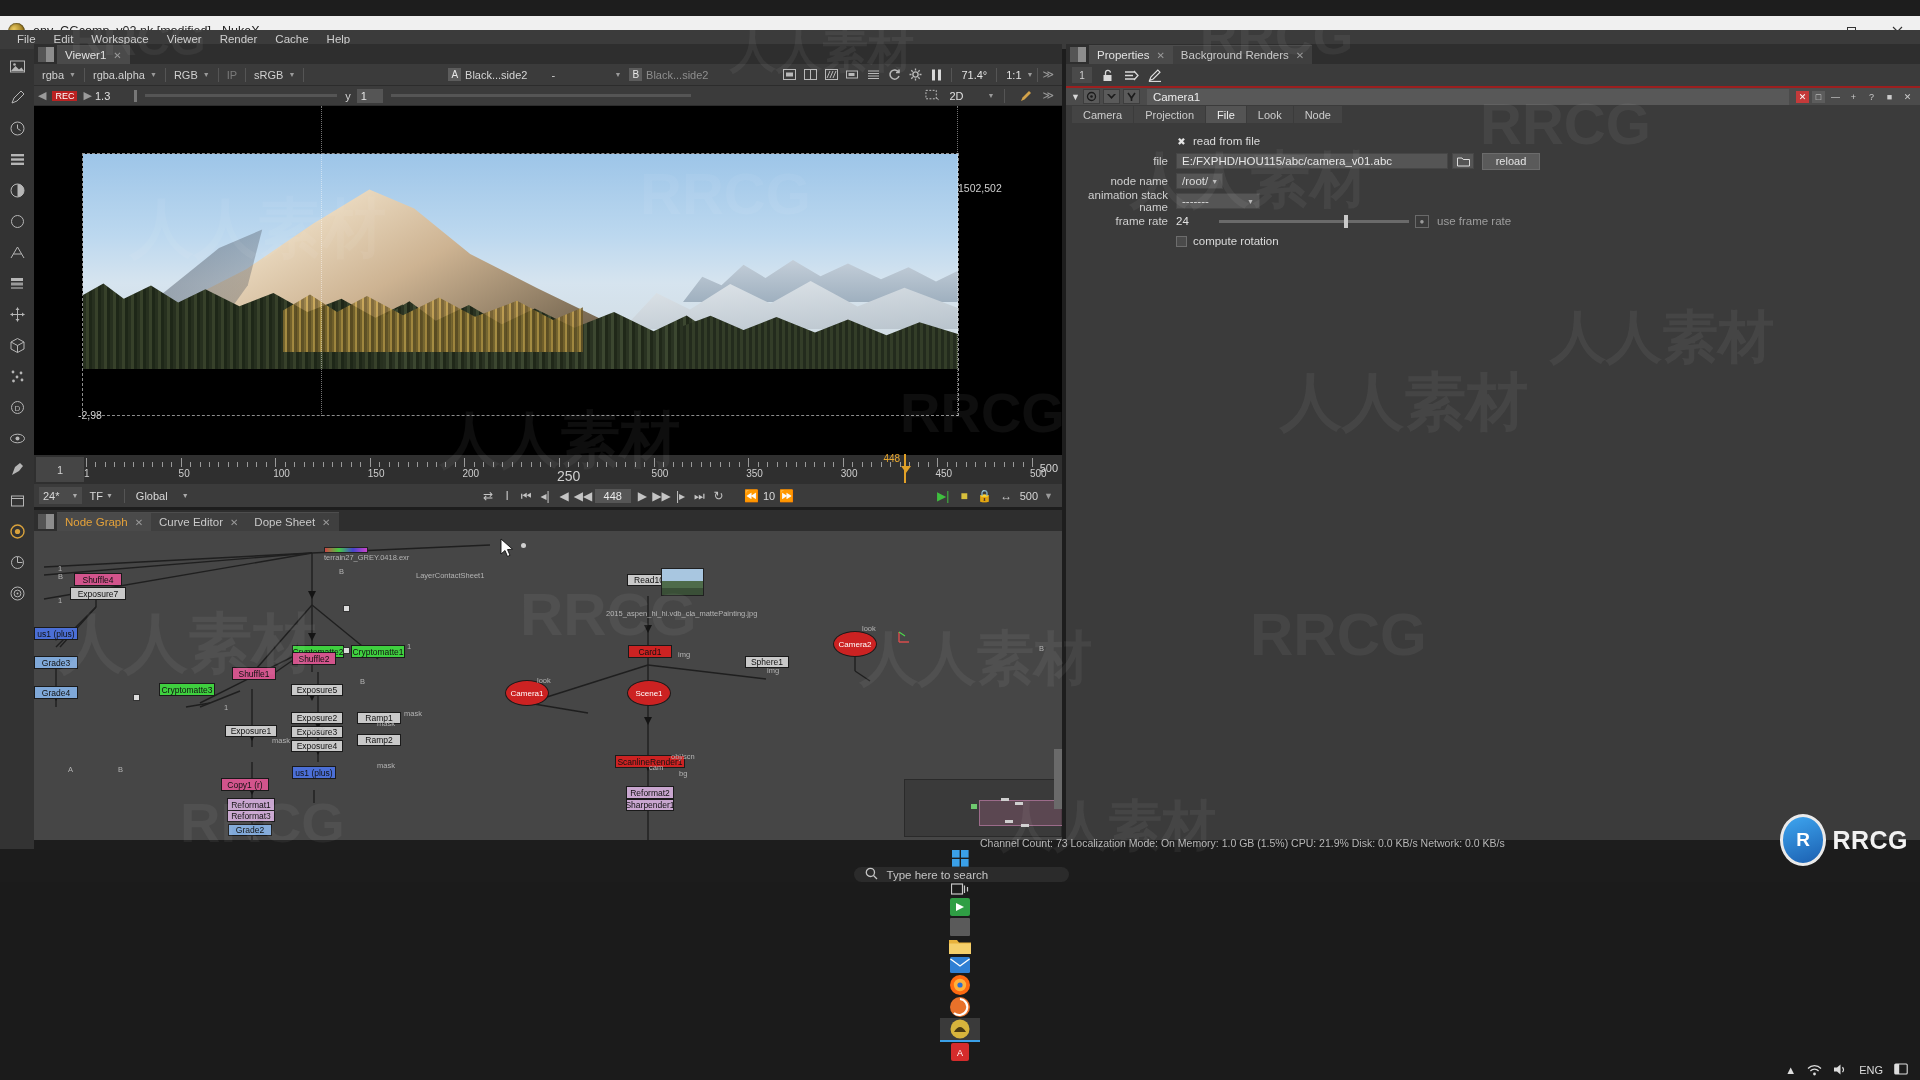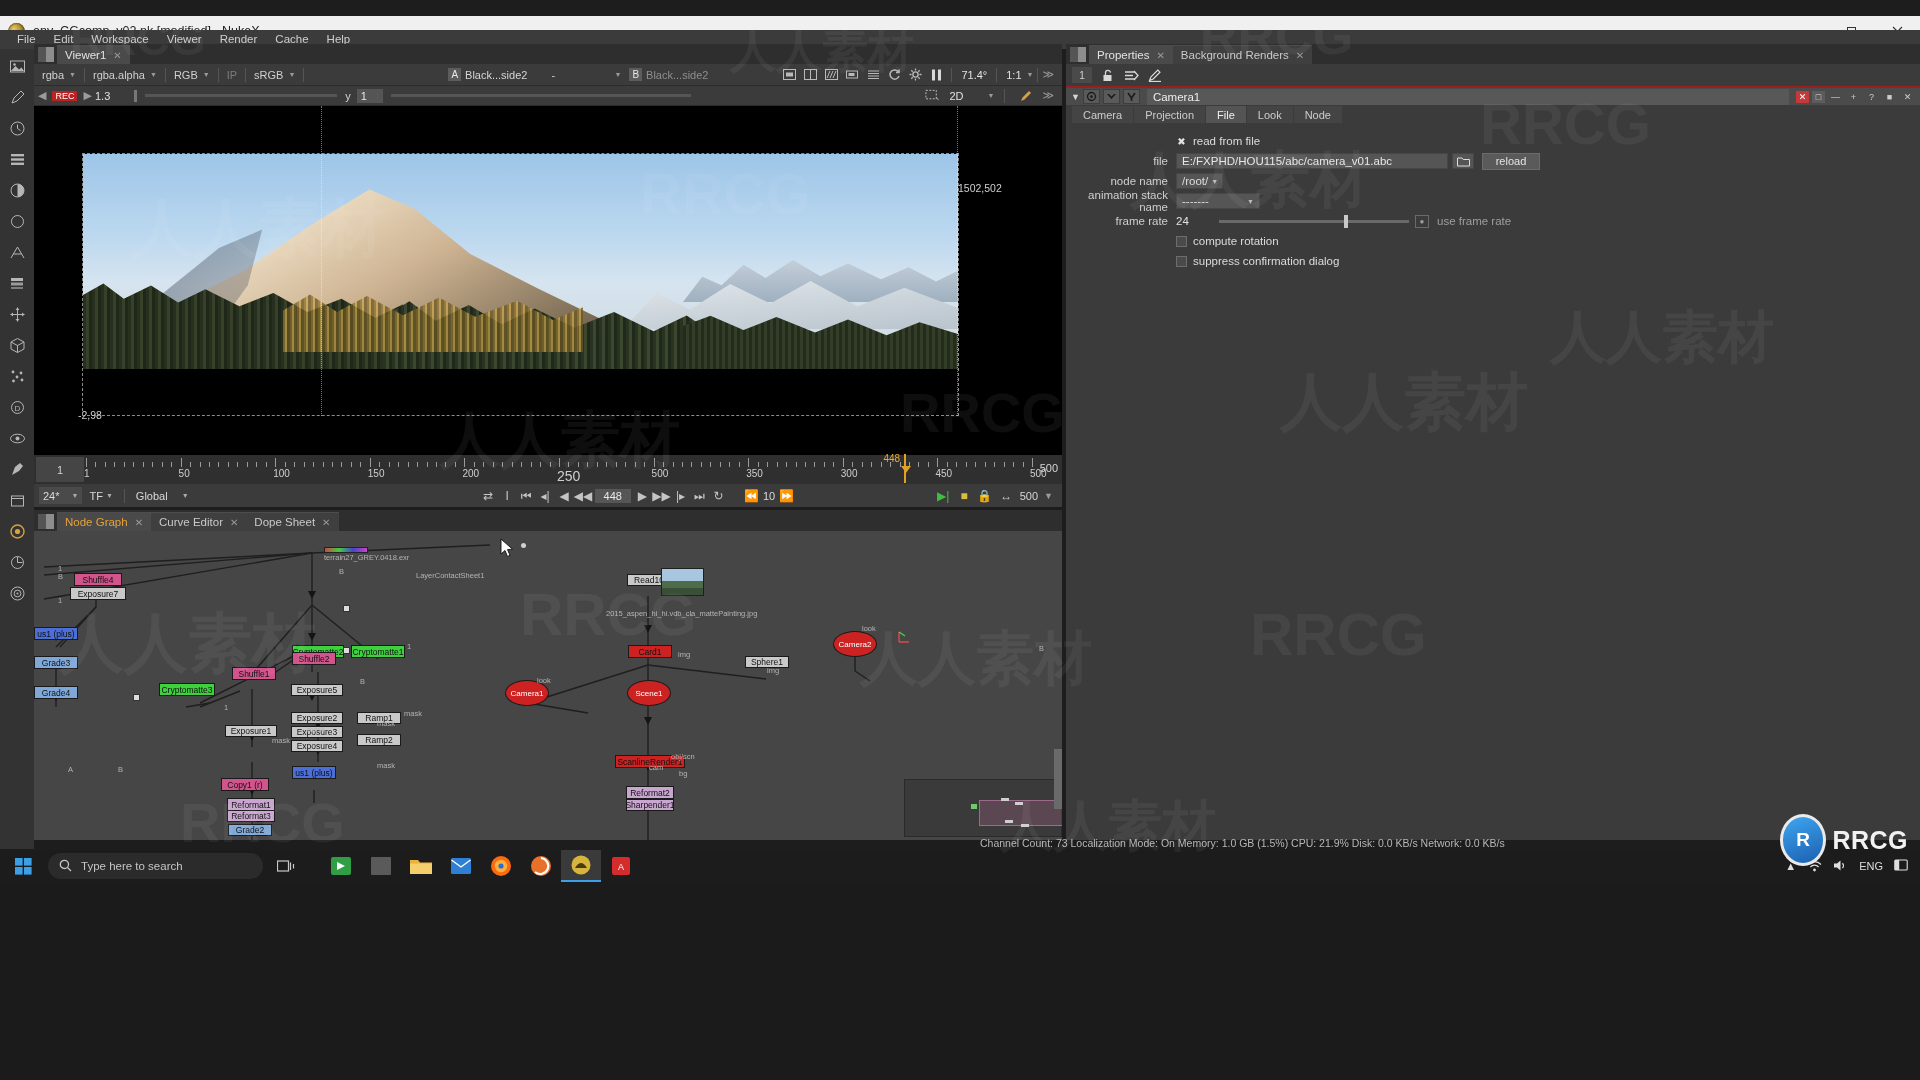--- a/index.html
+++ b/index.html
@@ -127,21 +127,21 @@
     font-size:11px; display:flex; align-items:center; justify-content:center; }
 
   
   #botstatus { position:absolute; left:980px; top:836px; width:940px; height:14px;
     font-size:10.5px; color:#b7b7b7; display:flex; align-items:center; }
 
   
   #taskbar { position:absolute; left:0; top:850px; width:1920px; height:230px;
     background:#1b1b1b; }
   #tbinner { position:absolute; left:0; top:0; width:1920px; height:32px;
-    background:#1c1c1c; display:flex; align-items:center; }
+    background:#1c1c1c; display:flex; align-items:center;flex-direction:column; }
   .tbi { width:46px; height:32px; display:flex; align-items:center; justify-content:center; }
   #searchbox { width:215px; height:26px; background:#2b2b2b; border-radius:13px;
     display:flex; align-items:center; padding-left:11px; gap:9px; color:#c5c5c5;
     font-size:11.5px; margin-left:2px; }
   .tbapp { width:40px; height:32px; display:flex; align-items:center; justify-content:center; }
   #tray { margin-left:auto; display:flex; align-items:center; gap:11px;
     padding-right:12px; font-size:11px; color:#ddd; }
 
   
   #rrcg { position:absolute; right:12px; top:812px; width:128px; height:56px;
@@ -963,25 +963,20 @@
       <div style="width:14px;height:13px;border:1px solid #6a6a6a;margin-left:6px;display:flex;align-items:center;justify-content:center;font-size:8px;color:#9a9a9a">●</div>
       <span style="margin-left:8px;font-size:11.5px;color:#9e9e9e">use frame rate</span>
     </div>
 
     <div class="prow">
       <div class="plbl"></div>
       <span class="pchkbox"></span>
       <span style="margin-left:6px;font-size:11.5px;color:#dcdcdc">compute rotation</span>
     </div>
 
-    <div class="prow">
-      <div class="plbl"></div>
-      <span class="pchkbox"></span>
-      <span style="margin-left:6px;font-size:11.5px;color:#dcdcdc">suppress confirmation dialog</span>
-    </div>
   </div>
 </div>
 
 <div id="botstatus">
   <span>Channel Count: 73  Localization Mode: On  Memory: 1.0 GB (1.5%)  CPU: 21.9%  Disk: 0.0 KB/s  Network: 0.0 KB/s</span>
 </div>
 
 <div id="rrcg">
   <div id="rrcgcircle">R</div>
   <div id="rrcgtext">RRCG</div>

